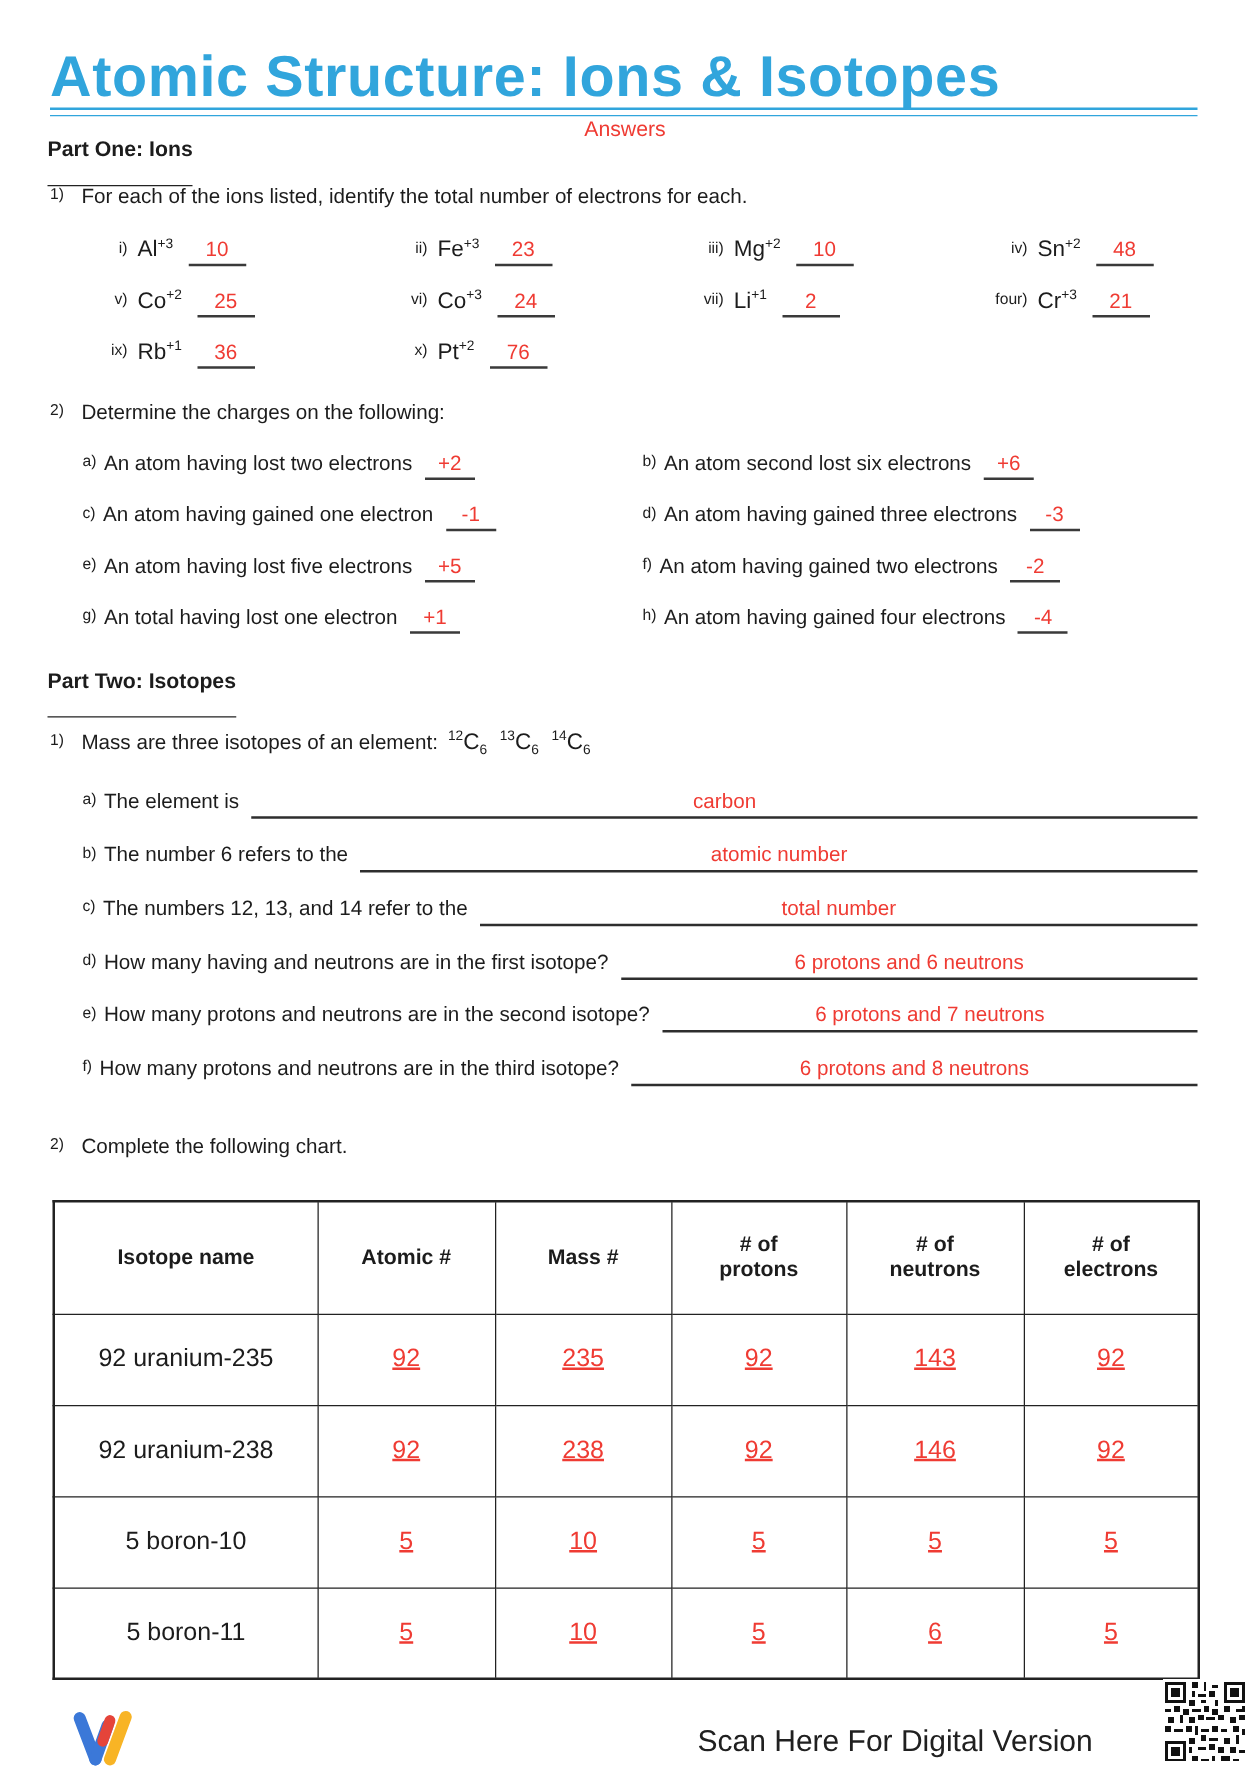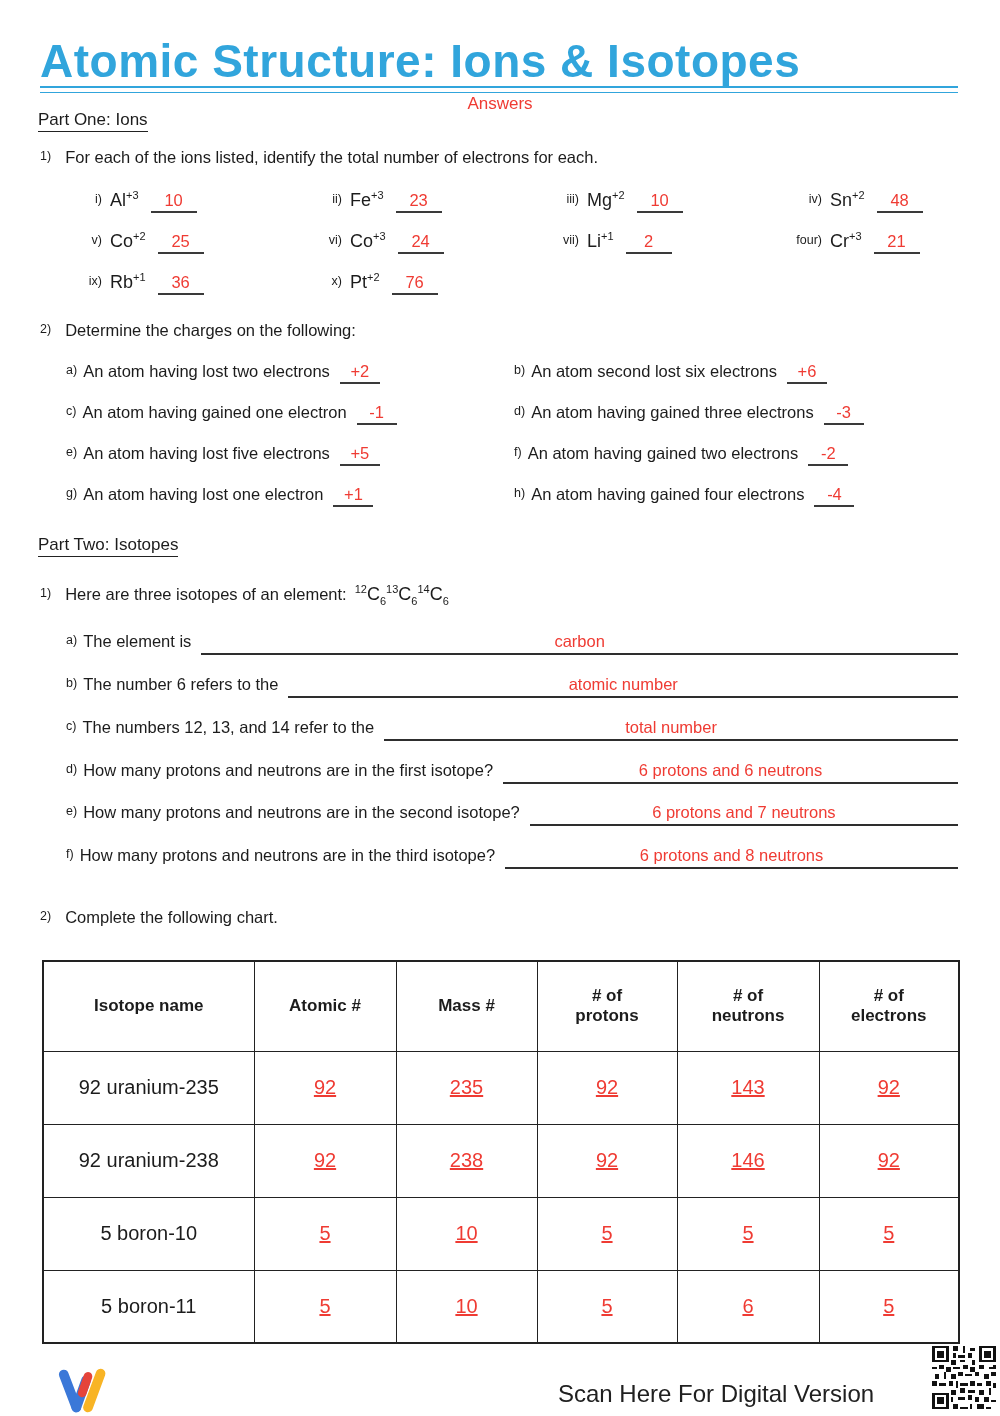--- a/index.html
+++ b/index.html
@@ -18,21 +18,21 @@
   .double-rule {
     left:40px; width:918px; top:86px; height:7px;
     border-top:2.5px solid var(--title_blue,#31a5dc);
     border-bottom:1.5px solid var(--title_blue,#31a5dc);
   }
   .answers {
     left:0; top:94px; width:1000px; text-align:center;
     color:var(--answer_red,#ef3b33); font-size:17px;
   }
   .part-heading { font-size:17px; }
-  .part-heading span { border-bottom:1.6px solid #222; padding-bottom:2px; }
+  .part-heading span { border-bottom:1.6px solid #222; padding-bottom:19px;font-weight:bold; }
 
   
   .qline { display:flex; align-items:baseline; font-size:16.5px; }
   .qnum { font-size:12.5px; position:relative; top:-3px; margin-right:14px; }
   .lbl  { font-size:12.5px; position:relative; top:-3px; margin-right:6px; }
 
   
   .ion-grid {
     left:66px; top:189px; width:900px;
     display:grid; grid-template-columns:240px 237px 243px 1fr; row-gap:13px;
@@ -55,21 +55,21 @@
   .charge-item { display:flex; align-items:baseline; height:27px; font-size:16.5px; }
   .charge-item .answer-slot { margin-left:10px; min-width:40px; }
 
   
   .line-q { left:66px; width:892px; display:flex; align-items:baseline; font-size:16.5px; }
   .line-q .qtext { white-space:nowrap; margin-right:10px; }
   .fill-answer {
     flex:1; text-align:center; color:var(--answer_red,#ef3b33);
     border-bottom:2px solid #2e2e2e; padding-bottom:2px; font-size:16.5px;
   }
-  .iso-group { margin-left:8px; display:inline-flex; gap:0;text-align:center; }
+  .iso-group { margin-left:8px; display:inline-flex; gap:10px;text-align:center; }
   .iso { font-size:18px; }
   .iso sup { font-size:11px; }
   .iso sub { font-size:11px; }
 
   
   table.chart {
     position:absolute; left:42px; top:960px; width:916px; height:382px;
     border-collapse:collapse; table-layout:fixed;
   }
   table.chart th, table.chart td {
@@ -190,37 +190,37 @@
     <span>An atom having lost five electrons</span>
     <span class="answer-slot">+5</span>
   </div>
   <div class="charge-item">
     <span class="lbl">f)</span>
     <span>An atom having gained two electrons</span>
     <span class="answer-slot">-2</span>
   </div>
   <div class="charge-item">
     <span class="lbl">g)</span>
-    <span>An atom having lost one electron</span>
+    <span>An total having lost one electron</span>
     <span class="answer-slot">+1</span>
   </div>
   <div class="charge-item">
     <span class="lbl">h)</span>
     <span>An atom having gained four electrons</span>
     <span class="answer-slot">-4</span>
   </div>
 </div>
 
 <div class="abs part-heading" style="left:38px; top:535px;">
   <span>Part Two: Isotopes</span>
 </div>
 
 <div class="abs qline" style="left:40px; top:583px;">
   <span class="qnum">1)</span>
-  <span>Here are three isotopes of an element:</span>
+  <span>Mass are three isotopes of an element:</span>
   <span class="iso-group">
     <span class="iso"><sup>12</sup><span>C</span><sub>6</sub></span>
     <span class="iso"><sup>13</sup><span>C</span><sub>6</sub></span>
     <span class="iso"><sup>14</sup><span>C</span><sub>6</sub></span>
   </span>
 </div>
 
 <div class="abs line-q" style="top:632px;">
   <span class="lbl">a)</span>
   <span class="qtext">The element is</span>
@@ -231,21 +231,21 @@
   <span class="qtext">The number 6 refers to the</span>
   <span class="fill-answer">atomic number</span>
 </div>
 <div class="abs line-q" style="top:718px;">
   <span class="lbl">c)</span>
   <span class="qtext">The numbers 12, 13, and 14 refer to the</span>
   <span class="fill-answer">total number</span>
 </div>
 <div class="abs line-q" style="top:761px;">
   <span class="lbl">d)</span>
-  <span class="qtext">How many protons and neutrons are in the first isotope?</span>
+  <span class="qtext">How many having and neutrons are in the first isotope?</span>
   <span class="fill-answer">6 protons and 6 neutrons</span>
 </div>
 <div class="abs line-q" style="top:803px;">
   <span class="lbl">e)</span>
   <span class="qtext">How many protons and neutrons are in the second isotope?</span>
   <span class="fill-answer">6 protons and 7 neutrons</span>
 </div>
 <div class="abs line-q" style="top:846px;">
   <span class="lbl">f)</span>
   <span class="qtext">How many protons and neutrons are in the third isotope?</span>

